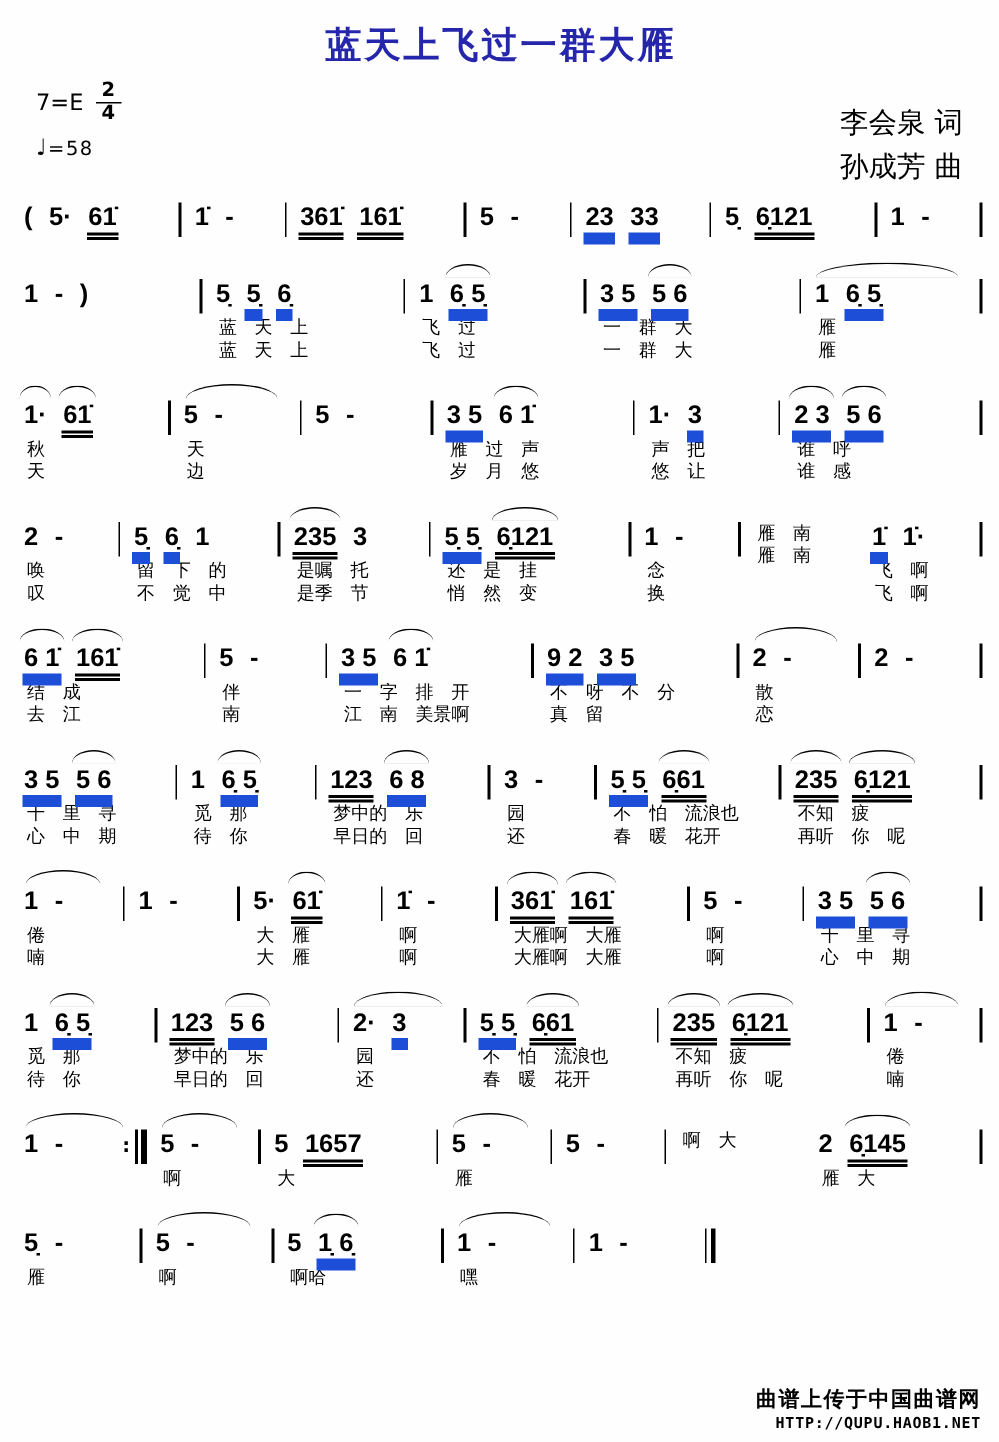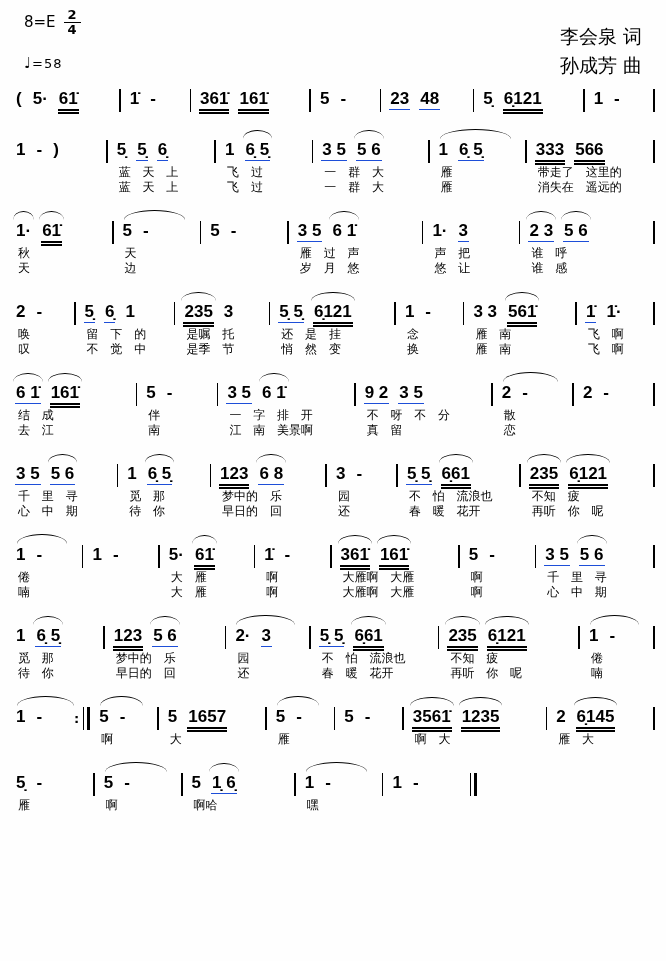--- a/index.html
+++ b/index.html
@@ -15,35 +15,35 @@
     text-align:center;margin:8px 0 6px;
     font:bold 24px "DejaVu Serif",serif;
     letter-spacing:2px;color:#2626ad;
   }
   .header{position:relative;height:56px;}
   .meta{position:absolute;left:14px;top:2px;font-size:15px;}
   .keyline{display:flex;align-items:center;gap:8px;}
   .frac{display:inline-block;text-align:center;font-size:13px;line-height:1.05;font-weight:bold;}
   .frac .top{display:block;border-bottom:1.2px solid #000;padding:0 4px;}
   .frac .bot{display:block;padding:0 4px;}
-  .tempo{margin-top:18px;font-size:13px;letter-spacing:1px;}
+  .tempo{margin-top:7px;font-size:13px;letter-spacing:1px;}
   .tempo .noteglyph{font-size:15px;}
   .credits{position:absolute;right:16px;top:16px;font-size:19px;line-height:1.55;text-align:left;}
 
   
   .score{margin-top:14px;}
   .line{display:flex;align-items:flex-start;margin-bottom:13px;}
   .measure{position:relative;padding:13px 3px 0 5px;min-width:0;}
   .notes{
     display:flex;align-items:flex-start;gap:9px;height:25px;position:relative;
     font:bold 17px "Liberation Sans","DejaVu Sans",sans-serif;
     white-space:nowrap;
   }
   .cell{position:relative;line-height:1.15;padding:0 1px;}
-  .cell.u1{border-bottom:1px solid #1d4ed8;}
+  .cell.u1{border-bottom:8px solid #1d4ed8;}
   .cell.u2{border-bottom:5px double #000;}
   .cell.a::before{
     content:"";position:absolute;left:-2px;right:-2px;top:-10px;height:8px;
     border-top:1.6px solid #000;border-radius:50% 50% 0 0/100% 100% 0 0;
   }
   .measure.ma>.notes::after{
     content:"";position:absolute;left:2px;right:16px;top:-11px;height:9px;
     border-top:1.6px solid #000;border-radius:50% 50% 0 0/100% 100% 0 0;
   }
   .bar{margin-left:auto;display:flex;align-items:center;gap:2.5px;height:23px;padding-left:4px;}
@@ -58,25 +58,26 @@
   
   .footer{position:absolute;right:12px;bottom:6px;text-align:right;}
   .f1{font-size:14px;font-weight:bold;letter-spacing:1px;}
   .f2{font:bold 10px "DejaVu Sans Mono",monospace;letter-spacing:0.5px;margin-top:2px;}
 </style>
 </head>
 <body>
 
 <div class="sheet">
 
+  <h1 class="title">蓝天上飞过一群大雁</h1>
 
   <div class="header">
     <div class="meta">
       <div class="keyline">
-        <span>8=E</span>
+        <span>7=E</span>
         <span class="frac">
           <span class="top">2</span>
           <span class="bot">4</span>
         </span>
       </div>
       <div class="tempo">
         <span class="noteglyph">♩</span><span>=58</span>
       </div>
     </div>
     <div class="credits">
@@ -120,21 +121,21 @@
             <span class="cell">5</span>
             <span class="cell">-</span>
             <span class="bar">
               <span class="bl"></span>
             </span>
           </div>
         </div>
         <div class="measure" style="flex-grow: 5;">
           <div class="notes">
             <span class="cell u1">23</span>
-            <span class="cell u1">48</span>
+            <span class="cell u1">33</span>
             <span class="bar">
               <span class="bl"></span>
             </span>
           </div>
         </div>
         <div class="measure" style="flex-grow: 7;">
           <div class="notes">
             <span class="cell">5̣</span>
             <span class="cell u2">6̣121</span>
             <span class="bar">
@@ -203,31 +204,20 @@
           <div class="notes">
             <span class="cell">1</span>
             <span class="cell u1">6̣ 5̣</span>
             <span class="bar">
               <span class="bl"></span>
             </span>
           </div>
           <div class="ly">雁</div>
           <div class="ly">雁</div>
         </div>
-        <div class="measure" style="flex-grow: 7;">
-          <div class="notes">
-            <span class="cell u2">333</span>
-            <span class="cell u2">566</span>
-            <span class="bar">
-              <span class="bl"></span>
-            </span>
-          </div>
-          <div class="ly">带走了 这里的</div>
-          <div class="ly">消失在 遥远的</div>
-        </div>
       </div>
       <div class="line">
         <div class="measure" style="flex-grow: 5;">
           <div class="notes">
             <span class="cell a">1·</span>
             <span class="cell u2 a">61̇</span>
             <span class="bar">
               <span class="bl"></span>
             </span>
           </div>
@@ -341,27 +331,20 @@
             <span class="cell">1</span>
             <span class="cell">-</span>
             <span class="bar">
               <span class="bl"></span>
             </span>
           </div>
           <div class="ly">念</div>
           <div class="ly">换</div>
         </div>
         <div class="measure" style="flex-grow: 7;">
-          <div class="notes">
-            <span class="cell">3 3</span>
-            <span class="cell u2 a">561̇</span>
-            <span class="bar">
-              <span class="bl"></span>
-            </span>
-          </div>
           <div class="ly">雁 南</div>
           <div class="ly">雁 南</div>
         </div>
         <div class="measure" style="flex-grow: 5;">
           <div class="notes">
             <span class="cell u1">1̇</span>
             <span class="cell">1̇·</span>
             <span class="bar">
               <span class="bl"></span>
             </span>
@@ -700,27 +683,20 @@
           <div class="notes">
             <span class="cell">5</span>
             <span class="cell">-</span>
             <span class="bar">
               <span class="bl"></span>
             </span>
           </div>
           <div class="ly"></div>
         </div>
         <div class="measure" style="flex-grow: 9;">
-          <div class="notes">
-            <span class="cell u2 a">3561̇</span>
-            <span class="cell u2 a">1235</span>
-            <span class="bar">
-              <span class="bl"></span>
-            </span>
-          </div>
           <div class="ly">啊 大</div>
         </div>
         <div class="measure" style="flex-grow: 7;">
           <div class="notes">
             <span class="cell">2</span>
             <span class="cell u2 a">6̣145</span>
             <span class="bar">
               <span class="bl"></span>
             </span>
           </div>
@@ -776,14 +752,18 @@
               <span class="bl"></span>
               <span class="bl thick"></span>
             </span>
           </div>
           <div class="ly"></div>
         </div>
         <div style="flex-grow: 24;"></div>
       </div>
     </div>
 
+  <div class="footer">
+    <div class="f1">曲谱上传于中国曲谱网</div>
+    <div class="f2">HTTP://QUPU.HAOB1.NET</div>
+  </div>
 
 </div>
 
 </body></html>

